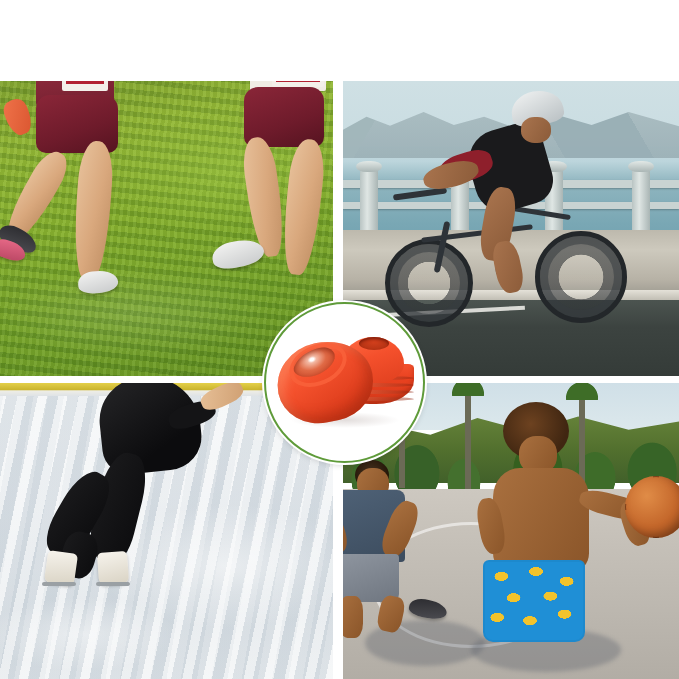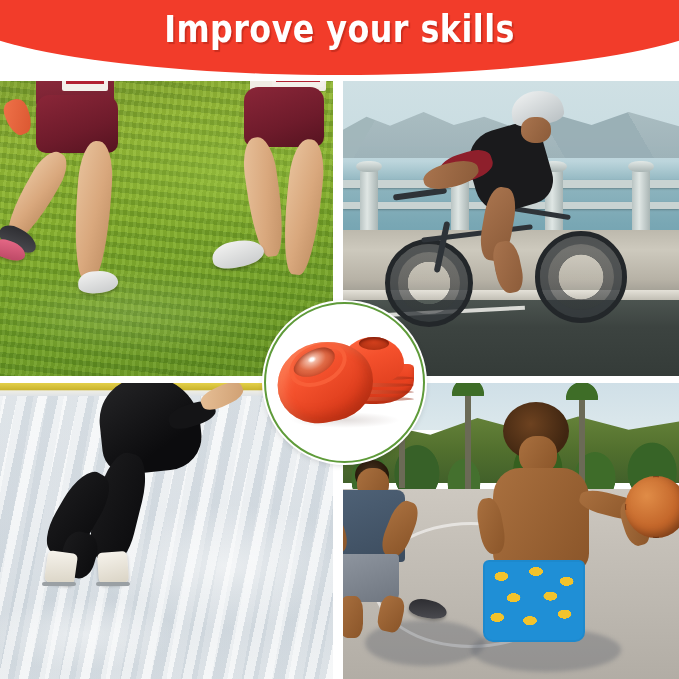--- a/index.html
+++ b/index.html
@@ -293,24 +293,20 @@
     position:absolute; left:24px; top:108px; width:110px; height:16px;
     background: radial-gradient(ellipse at 50% 50%, rgba(140,120,115,0.25), transparent 70%);
     border-radius:50%;
   }
 </style>
 </head>
 <body>
 
 <div id="page">
 
-  <div id="header">
-    <div id="header-shape"></div>
-    <div id="header-title">Improve your skills</div>
-  </div>
 
   <div class="quad" id="quad-running">
     <div class="photo">
       <div class="grass"></div>
 
       <div class="runner">
         <div class="r-top" style="left:36px;  top:-10px; width:78px;  height:34px;"></div>
         <div class="r-bib" style="left:62px;  top:-12px; width:46px;  height:22px;"></div>
         <div class="r-bib-lines" style="left:66px; top:-10px; width:38px; height:18px;"></div>
         <div class="r-shorts" style="left:36px;  top:14px;  width:82px;  height:58px;"></div>

